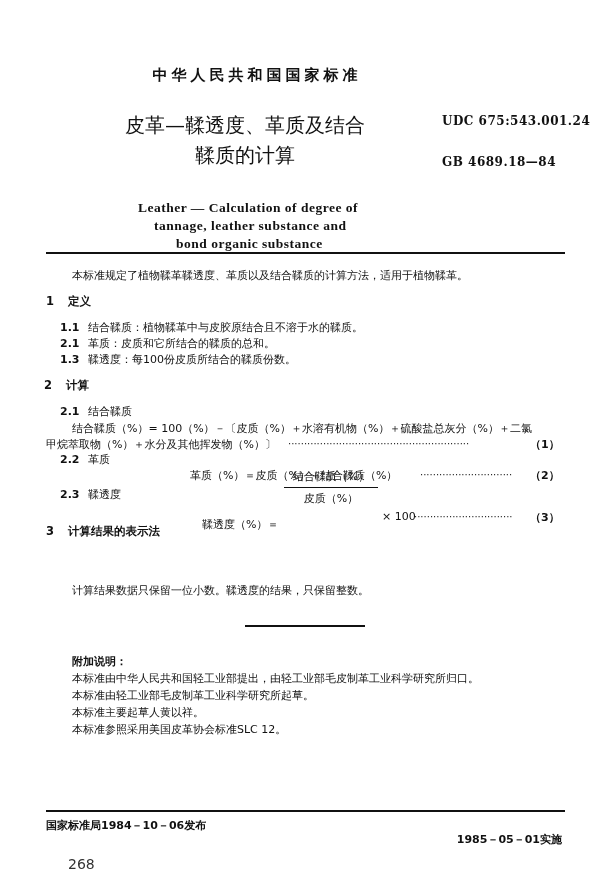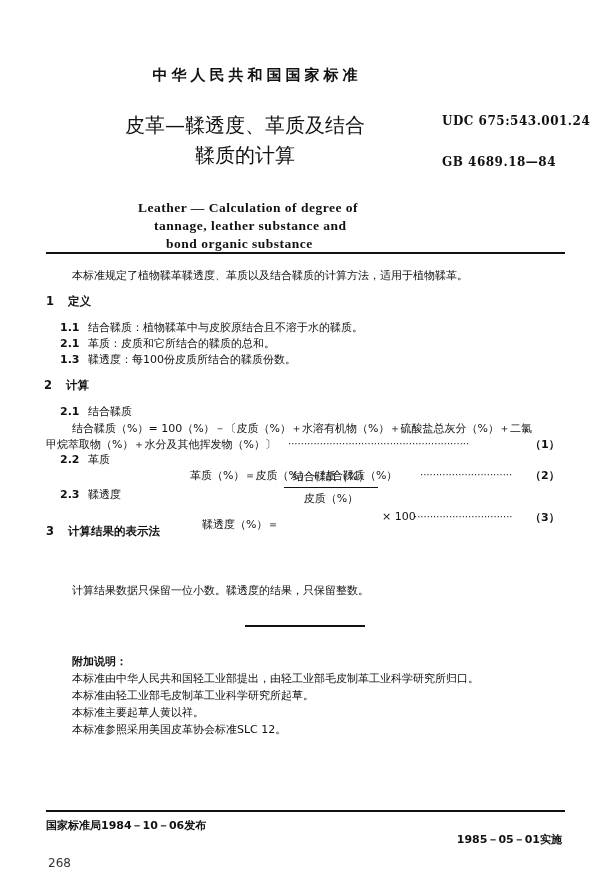--- a/index.html
+++ b/index.html
@@ -27,21 +27,21 @@
 </head>
 <body>
 
 <div class="abs hdr-std">中华人民共和国国家标准</div>
 
 <div class="abs title-zh" style="top:112px;">皮革—鞣透度、革质及结合</div>
 <div class="abs title-zh" style="top:142px;">鞣质的计算</div>
 
 <div class="abs title-en" style="left:138px; top:200px;">Leather — Calculation of degree of</div>
 <div class="abs title-en" style="left:154px; top:218px;">tannage, leather substance and</div>
-<div class="abs title-en" style="left:166px; top:236px;text-align:right;">bond organic substance</div>
+<div class="abs title-en" style="left:176px; top:236px;text-align:right;">bond organic substance</div>
 
 <div class="abs code serif" style="left:442px; top:114px;">UDC 675:543.001.24</div>
 <div class="abs code serif" style="left:442px; top:155px;">GB 4689.18—84</div>
 
 <div class="rule" style="left:46px; top:252px; width:519px; height:2px;"></div>
 
 <div class="abs body-t" style="left:72px; top:268px;">本标准规定了植物鞣革鞣透度、革质以及结合鞣质的计算方法，适用于植物鞣革。</div>
 
 <div class="abs sec" style="left:46px; top:294px;">
   <span class="num" style="width:22px;">1</span><span>定义</span>
@@ -97,13 +97,13 @@
 
 <div class="abs body-t bold" style="left:72px; top:654px;">附加说明：</div>
 <div class="abs body-t" style="left:72px; top:671px;">本标准由中华人民共和国轻工业部提出，由轻工业部毛皮制革工业科学研究所归口。</div>
 <div class="abs body-t" style="left:72px; top:688px;">本标准由轻工业部毛皮制革工业科学研究所起草。</div>
 <div class="abs body-t" style="left:72px; top:705px;">本标准主要起草人黄以祥。</div>
 <div class="abs body-t" style="left:72px; top:722px;">本标准参照采用美国皮革协会标准SLC 12。</div>
 
 <div class="rule" style="left:46px; top:810px; width:519px; height:2px;"></div>
 <div class="abs body-t bold" style="left:46px; top:818px;">国家标准局1984－10－06发布</div>
 <div class="abs body-t bold" style="right:38px; top:818px;margin-top:14px;">1985－05－01实施</div>
-<div class="abs" style="left:48px; top:856px; font-size:12px; color:#333;">268</div>
+<div class="abs" style="left:68px; top:856px; font-size:14px; color:#333;">268</div>
 
 </body></html>

